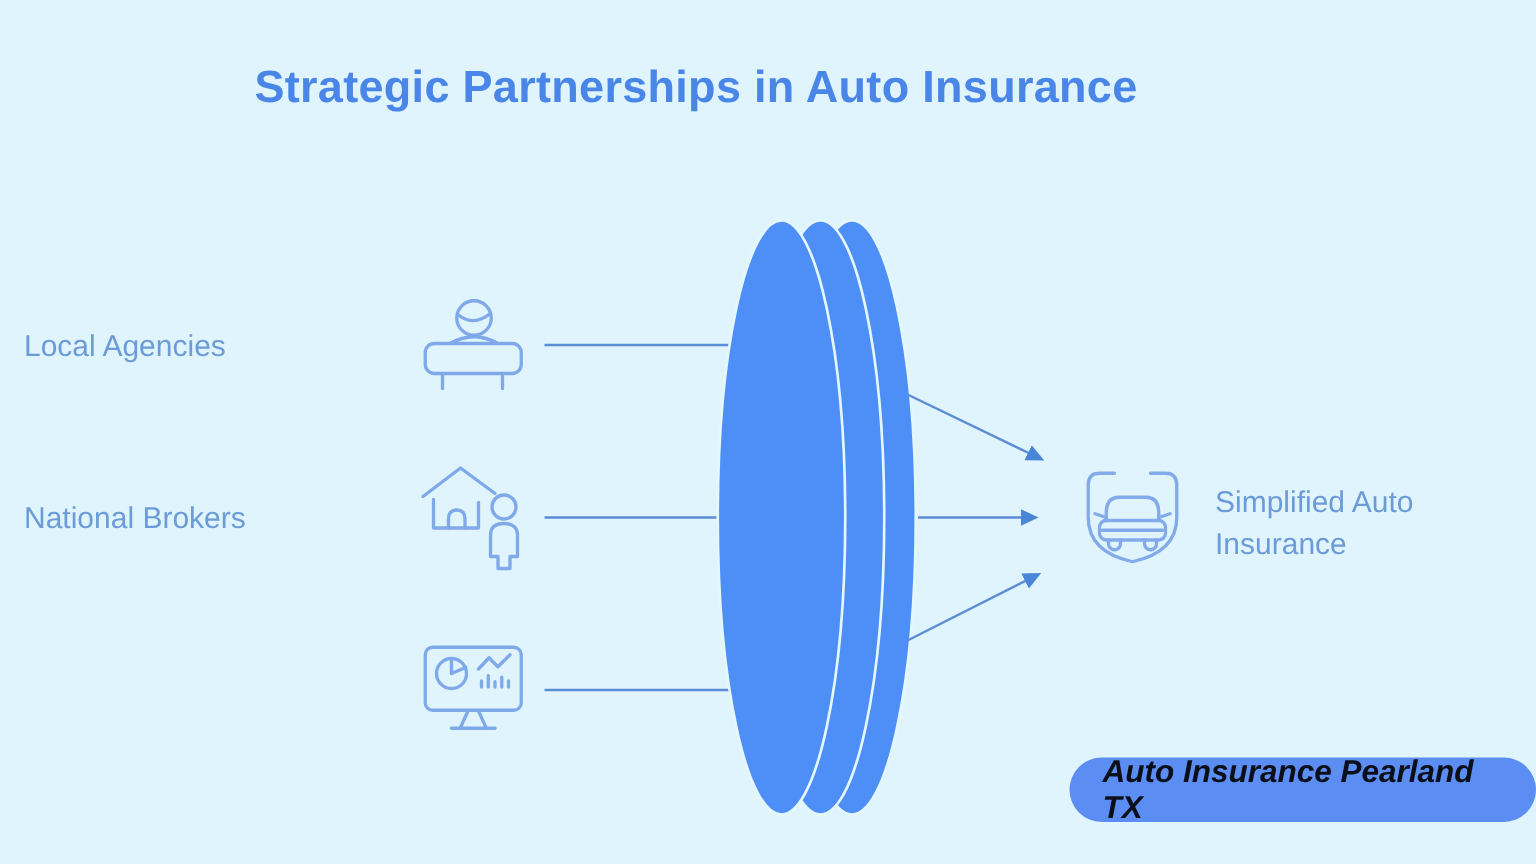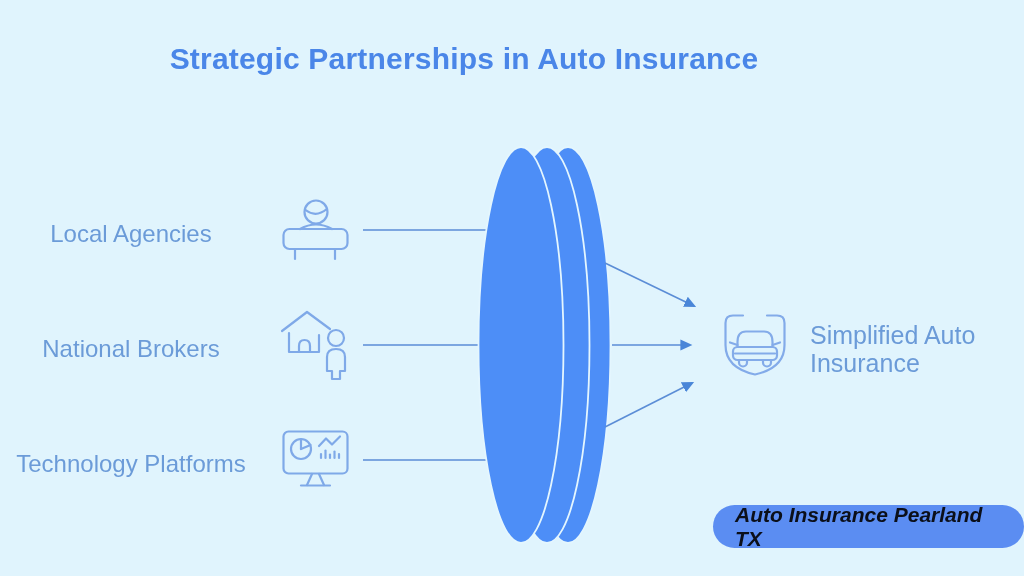--- a/index.html
+++ b/index.html
@@ -14,32 +14,32 @@
     position:absolute;
     top:42px;left:0;width:928px;
     text-align:center;
     font-size:30px;font-weight:bold;
     color:#4a86e8;
     letter-spacing:0.2px;
   }
   .diagram-svg{position:absolute;left:0;top:0;}
   .src-label{
     position:absolute;
-    left:0;width:262px;
-    text-align:center;
-    font-size:24px;
+    left:16px;width:262px;
+    text-align:left;
+    font-size:20px;
     color:#6b9bd8;
   }
   .src-label-1{top:220px;}
   .src-label-2{top:335px;}
   .src-label-3{top:450px;}
   .target-label{
     position:absolute;
     left:810px;top:321px;width:170px;
-    font-size:25px;line-height:28px;
+    font-size:20px;line-height:28px;
     color:#6b9bd8;
   }
   .badge{
     position:absolute;
     left:713px;top:505px;
     height:43px;min-width:292px;
     box-sizing:border-box;
     padding:0 22px;
     border-radius:22px;
     background:#5b8df2;
@@ -121,21 +121,20 @@
       <path d="M13 41.5 H53"></path>
       <path d="M8 30.5 L15.5 33"></path>
       <path d="M58 30.5 L50.5 33"></path>
       <path d="M17 48 v2.5 a4 4 0 0 0 8 0 V48"></path>
       <path d="M41 48 v2.5 a4 4 0 0 0 8 0 V48"></path>
     </g>
   </svg>
 
   <div class="src-label src-label-1">Local Agencies</div>
   <div class="src-label src-label-2">National Brokers</div>
-  <div class="src-label src-label-3">Technology Platforms</div>
 
   <div class="target-label">Simplified Auto Insurance</div>
 
   <div class="badge">
     <span>Auto Insurance Pearland TX</span>
   </div>
 
 </div>
 
 </body></html>

